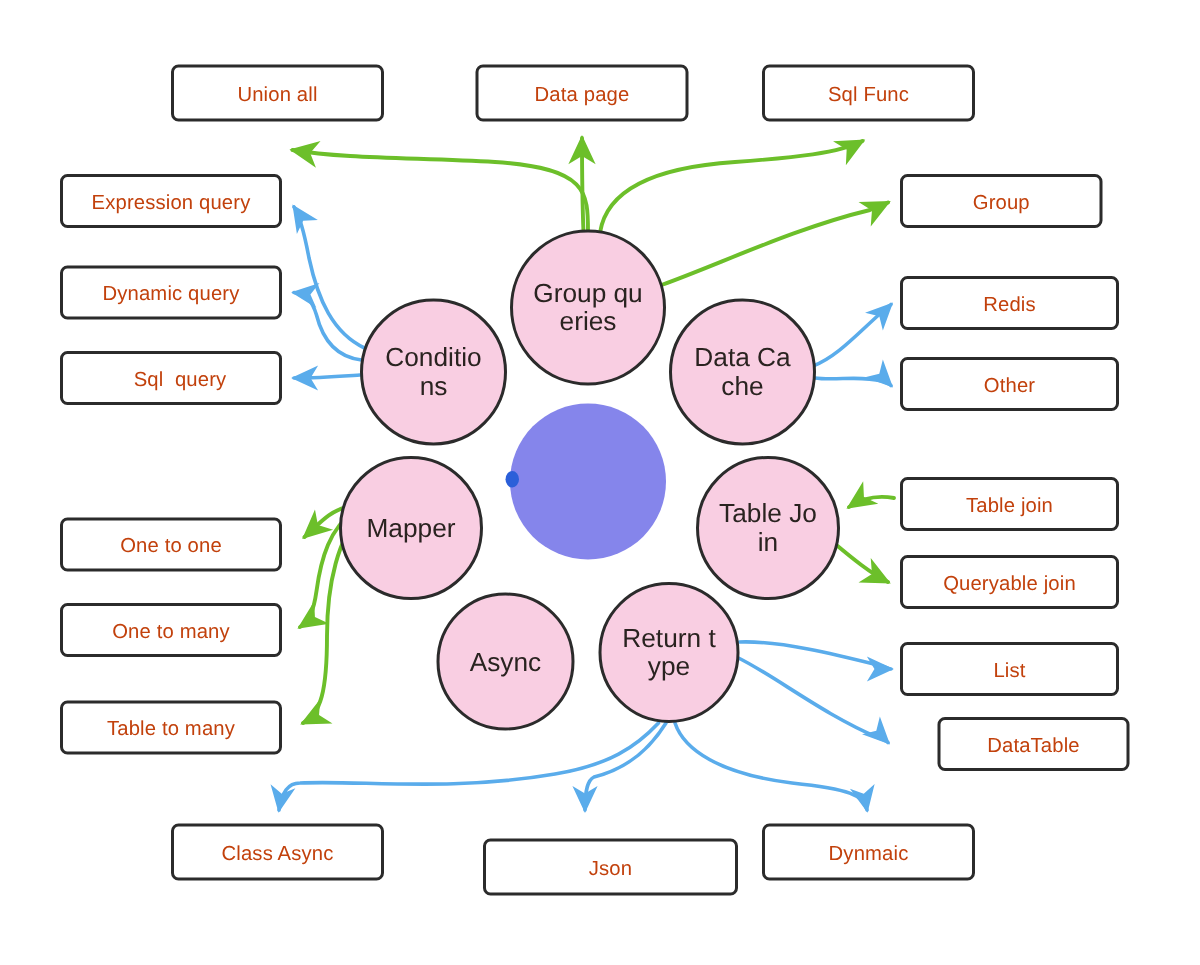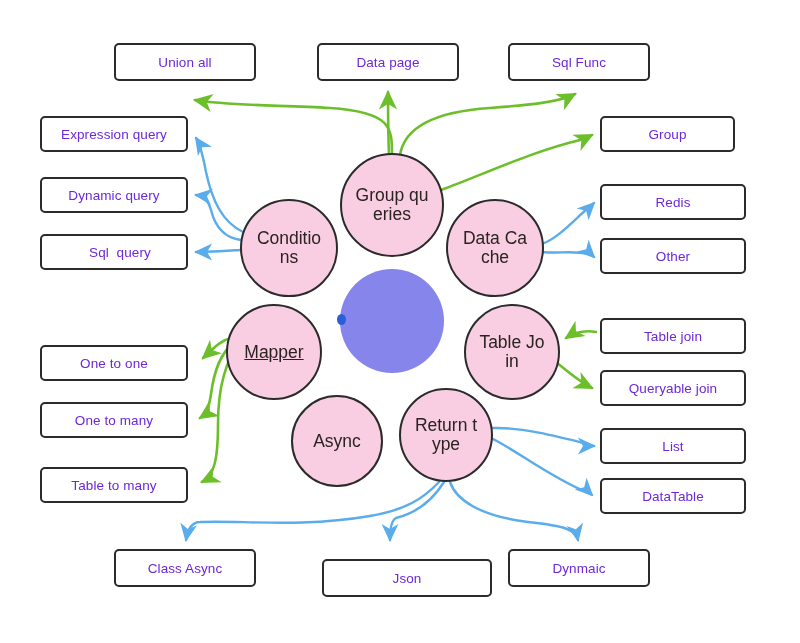--- a/index.html
+++ b/index.html
@@ -27,21 +27,21 @@
   }
   .node-box {
     position: absolute;
     box-sizing: border-box;
     border: 2px solid #2b2b2b;
     border-radius: 5px;
     background: #ffffff;
     display: flex;
     align-items: center;
     justify-content: center;
-    color: #6d28d9;
+    color: #c2410c;
     font-size: 13.5px;
     letter-spacing: 0.1px;
     white-space: pre;
     z-index: 3;
   }
   .node-circle {
     position: absolute;
     box-sizing: border-box;
     border: 2px solid #2b2b2b;
     border-radius: 50%;
@@ -145,21 +145,21 @@
   </div>
 
   <div class="node-circle" style="left:340px; top:153px; width:104px; height:104px;">
     <span class="circle-label">Group queries</span>
   </div>
 
   <div class="node-circle" style="left:446px; top:199px; width:98px; height:98px;">
     <span class="circle-label">Data Cache</span>
   </div>
 
-  <div class="node-circle" style="left:226px; top:304px; width:96px; height:96px;text-decoration:underline;">
+  <div class="node-circle" style="left:226px; top:304px; width:96px; height:96px;">
     <span class="circle-label">Mapper</span>
   </div>
 
   <div class="node-circle" style="left:464px; top:304px; width:96px; height:96px;">
     <span class="circle-label">Table Join</span>
   </div>
 
   <div class="node-circle" style="left:291px; top:395px; width:92px; height:92px;">
     <span class="circle-label">Async</span>
   </div>
@@ -191,21 +191,21 @@
   <div class="node-box" style="left:40px; top:402px; width:148px; height:36px;">One to many</div>
 
   <div class="node-box" style="left:40px; top:467px; width:148px; height:36px;">Table to many</div>
 
   <div class="node-box" style="left:600px; top:318px; width:146px; height:36px;">Table join</div>
 
   <div class="node-box" style="left:600px; top:370px; width:146px; height:36px;">Queryable join</div>
 
   <div class="node-box" style="left:600px; top:428px; width:146px; height:36px;">List</div>
 
-  <div class="node-box" style="left:600px; top:478px; width:146px; height:36px;">DataTable</div>
+  <div class="node-box" style="left:625px; top:478px; width:128px; height:36px;">DataTable</div>
 
   <div class="node-box" style="left:114px; top:549px; width:142px; height:38px;">Class Async</div>
 
   <div class="node-box" style="left:322px; top:559px; width:170px; height:38px;">Json</div>
 
   <div class="node-box" style="left:508px; top:549px; width:142px; height:38px;text-align:center;">Dynmaic</div>
 
 </div>
 
 </body></html>

